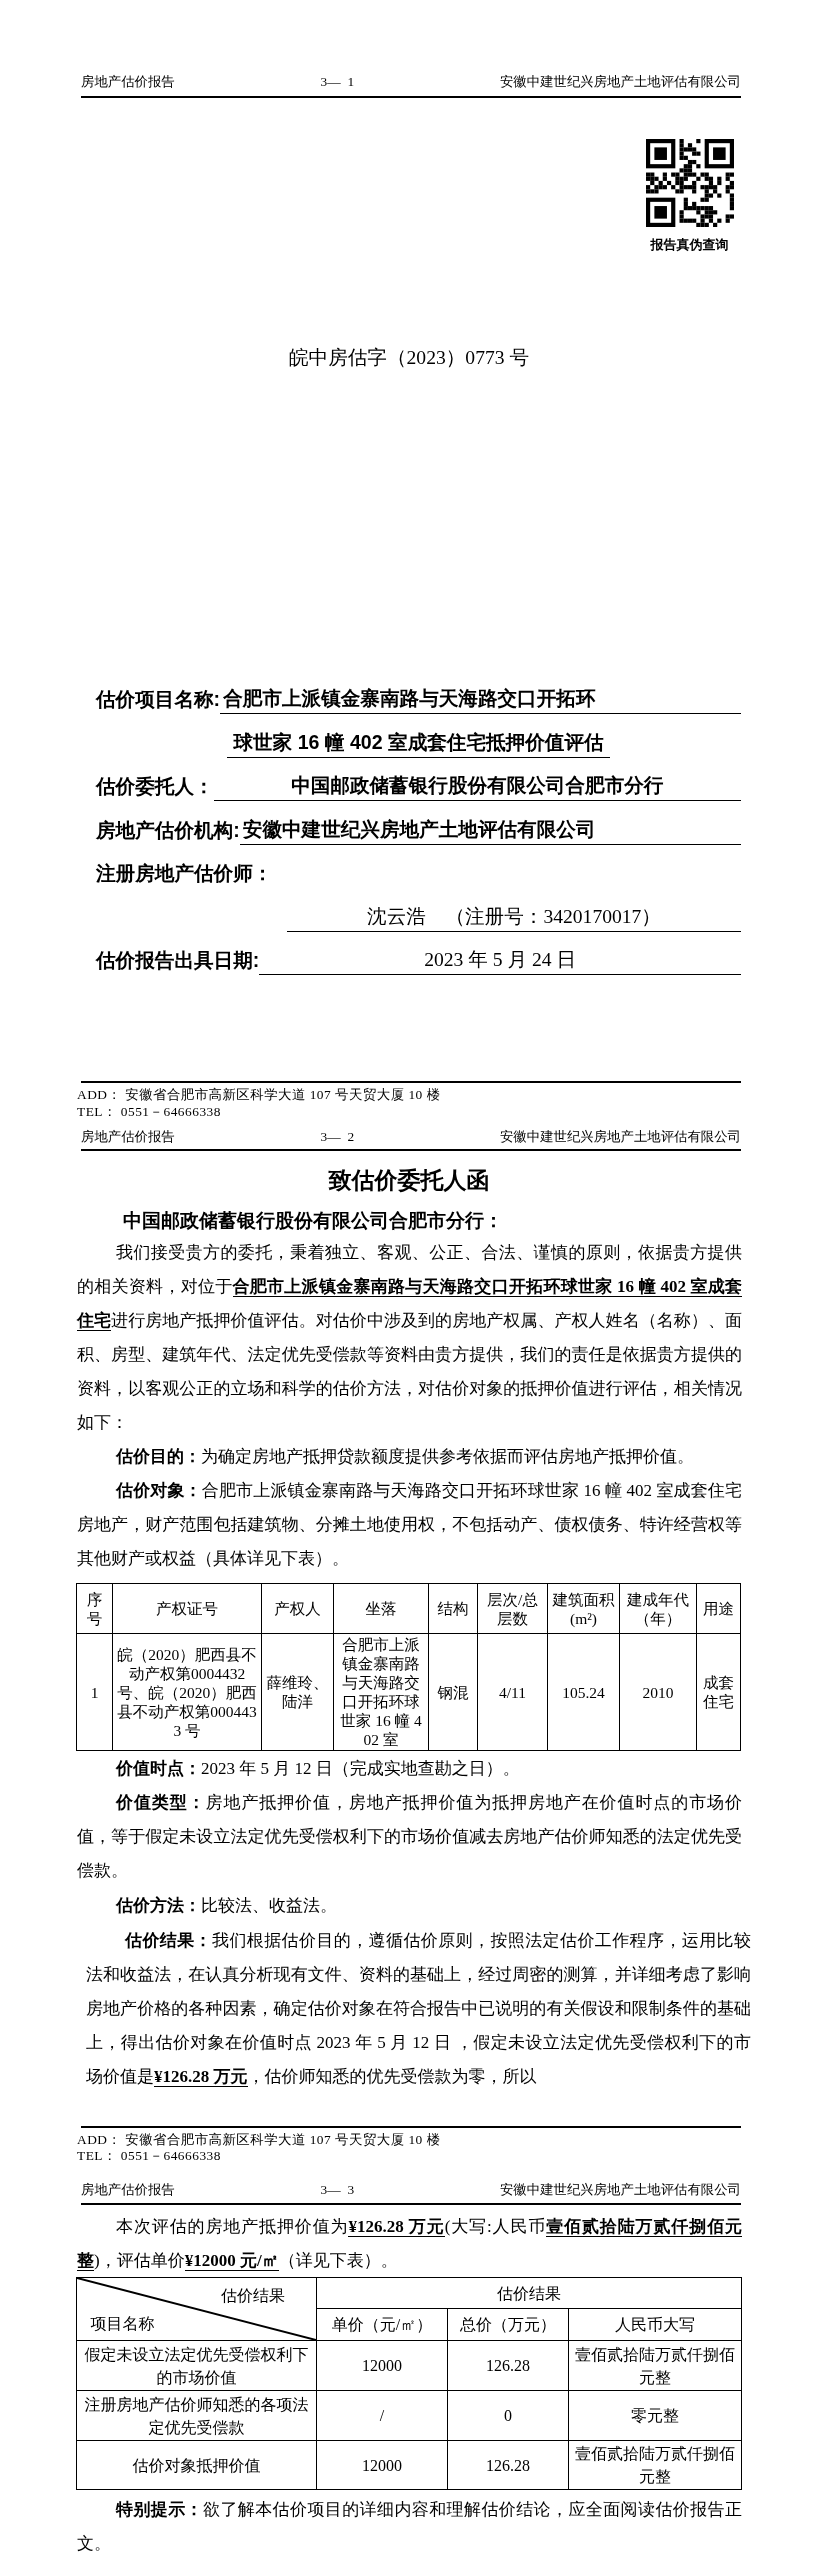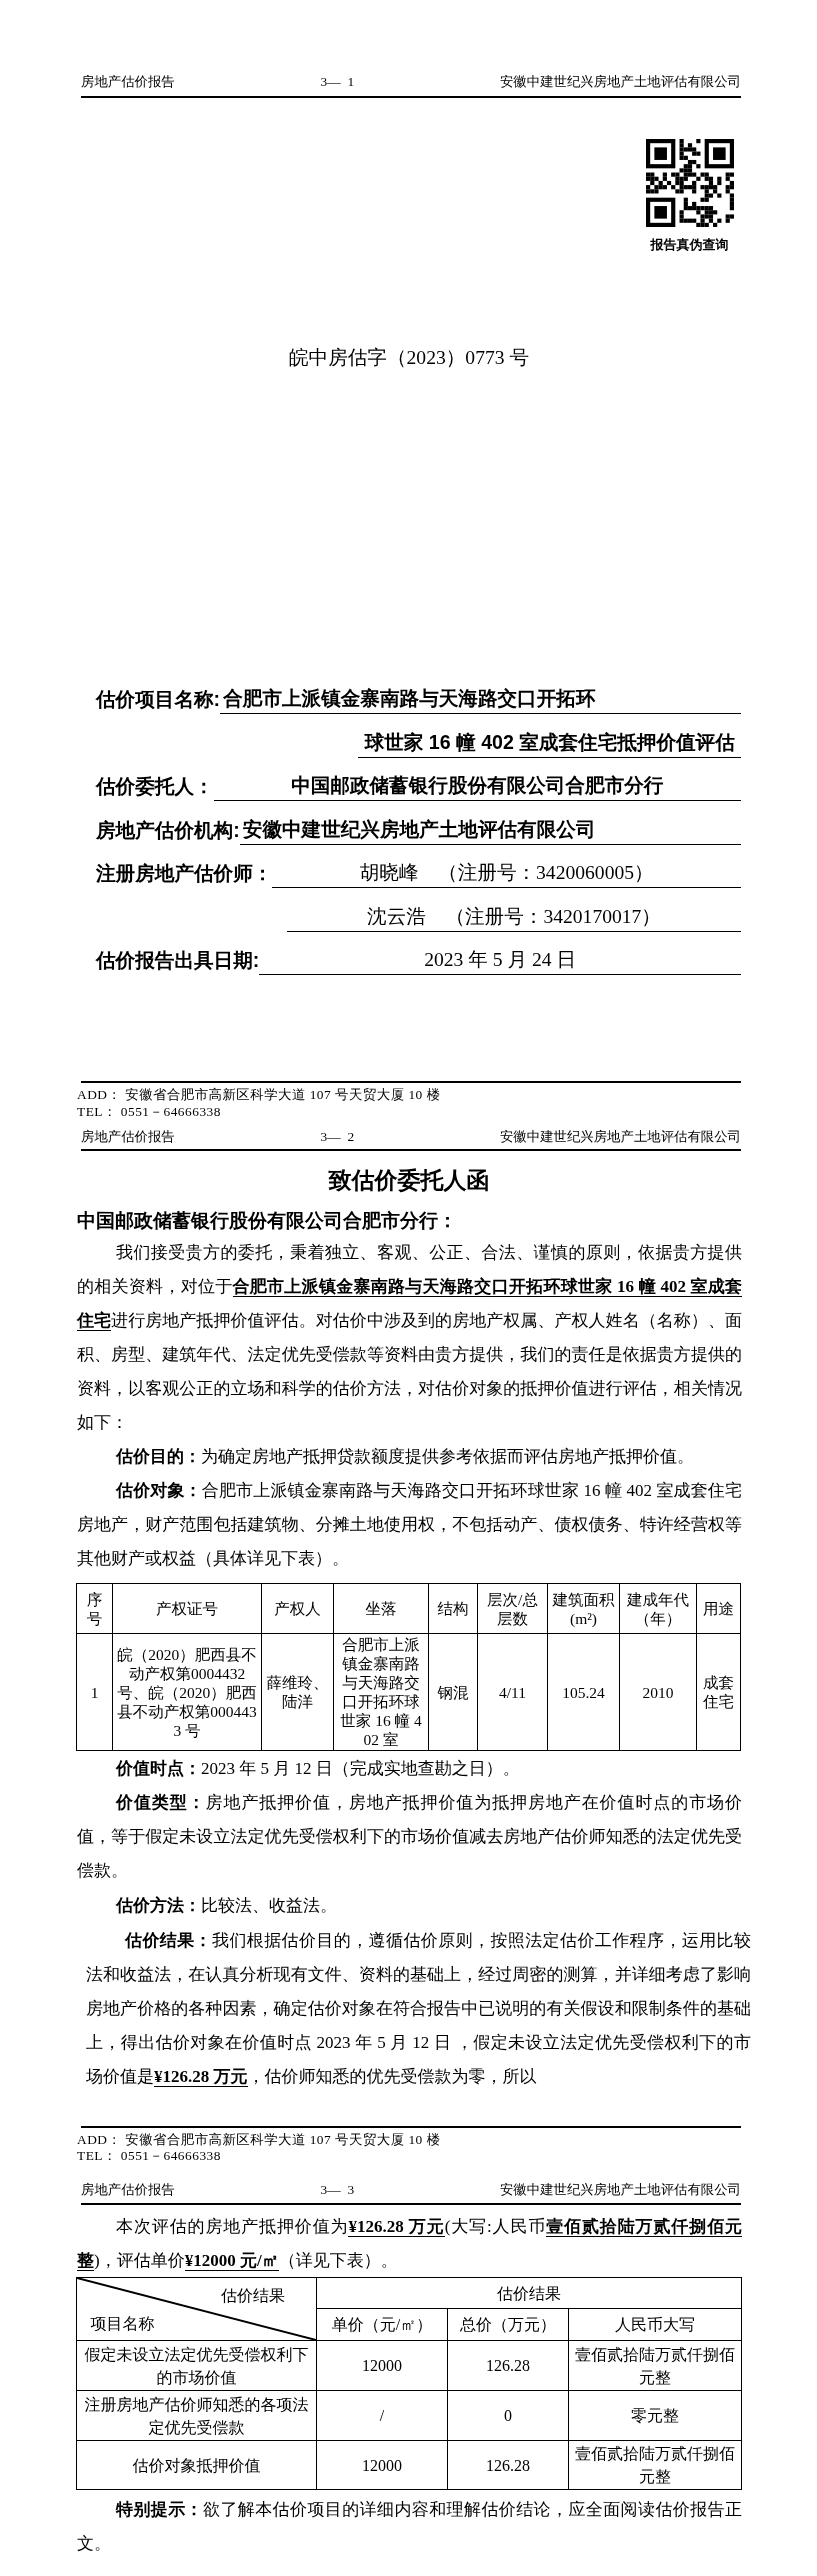--- a/index.html
+++ b/index.html
@@ -201,34 +201,33 @@
   </div>
   <div class="qr-caption">报告真伪查询</div>
 
   <div class="subtitle">皖中房估字（2023）0773 号</div>
 
   <div class="fields">
     <div class="frow">
       <span class="flabel">估价项目名称:</span>
       <span class="fval b-sans">合肥市上派镇金寨南路与天海路交口开拓环</span>
     </div>
-    <div class="frow" style="justify-content:flex-end;">
+    <div class="frow" style="justify-content:center;">
       <span class="fcenterline b-sans">球世家 16 幢 402 室成套住宅抵押价值评估</span>
     </div>
     <div class="frow">
       <span class="flabel">估价委托人：</span>
       <span class="fval center b-sans">中国邮政储蓄银行股份有限公司合肥市分行</span>
     </div>
     <div class="frow">
       <span class="flabel">房地产估价机构:</span>
       <span class="fval b-sans">安徽中建世纪兴房地产土地评估有限公司</span>
     </div>
     <div class="frow">
       <span class="flabel">注册房地产估价师：</span>
-      <span class="fval center">胡晓峰　（注册号：3420060005）</span>
     </div>
     <div class="frow">
       <span class="fspacer"></span>
       <span class="fval center">沈云浩　（注册号：3420170017）</span>
     </div>
     <div class="frow">
       <span class="flabel">估价报告出具日期:</span>
       <span class="fval center">2023 年 5 月 24 日</span>
     </div>
   </div>
@@ -238,21 +237,21 @@
   <div class="pfoot" style="top:1104px;">TEL： 0551－64666338</div>
 
   <div class="hdr" style="top:1128px;">
     <span>房地产估价报告</span>
     <span>3—  2</span>
     <span>安徽中建世纪兴房地产土地评估有限公司</span>
   </div>
   <div class="hline" style="top:1149px;"></div>
 
   <div class="center-title" style="top:1165px;">致估价委托人函</div>
-  <div class="addressee" style="top:1208px;">中国邮政储蓄银行股份有限公司合肥市分行：</div>
+  <div class="addressee" style="top:1208px;margin-left:46px;">中国邮政储蓄银行股份有限公司合肥市分行：</div>
 
   <div class="para ind" style="top:1236px;">
     <span>我们接受贵方的委托，秉着独立、客观、公正、合法、谨慎的原则，依据贵方提供的相关资料，对位于</span><span class="bu">合肥市上派镇金寨南路与天海路交口开拓环球世家 16 幢 402 室成套住宅</span><span>进行房地产抵押价值评估。对估价中涉及到的房地产权属、产权人姓名（名称）、面积、房型、建筑年代、法定优先受偿款等资料由贵方提供，我们的责任是依据贵方提供的资料，以客观公正的立场和科学的估价方法，对估价对象的抵押价值进行评估，相关情况如下：</span>
   </div>
 
   <div class="para ind" style="top:1440px;">
     <span class="lbl">估价目的：</span><span>为确定房地产抵押贷款额度提供参考依据而评估房地产抵押价值。</span>
   </div>
 
   <div class="para ind" style="top:1474px;">

